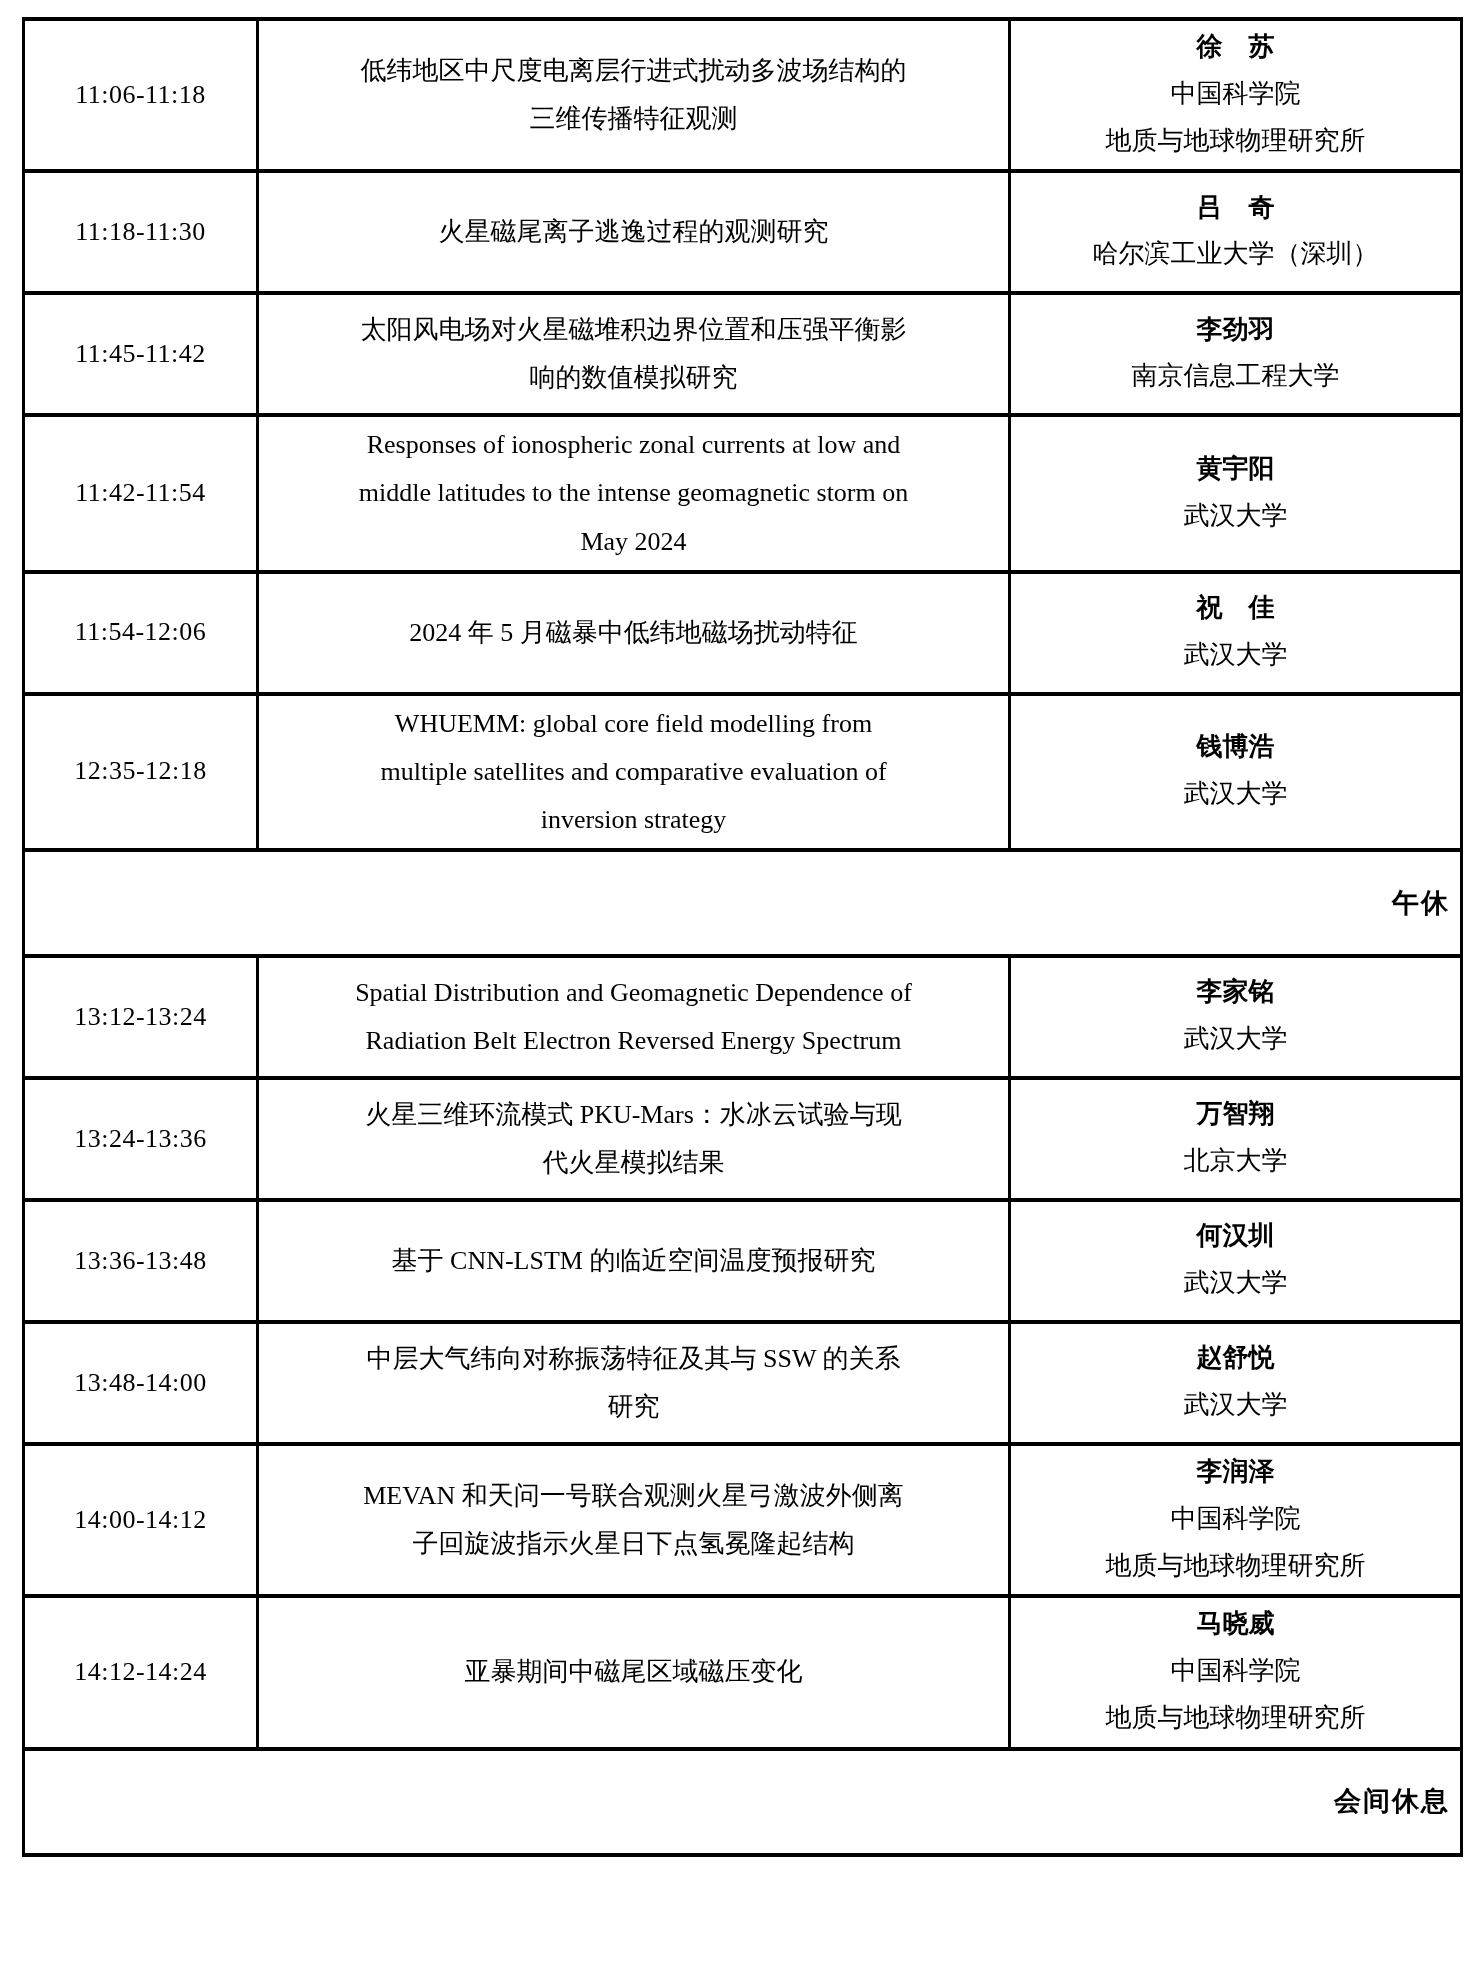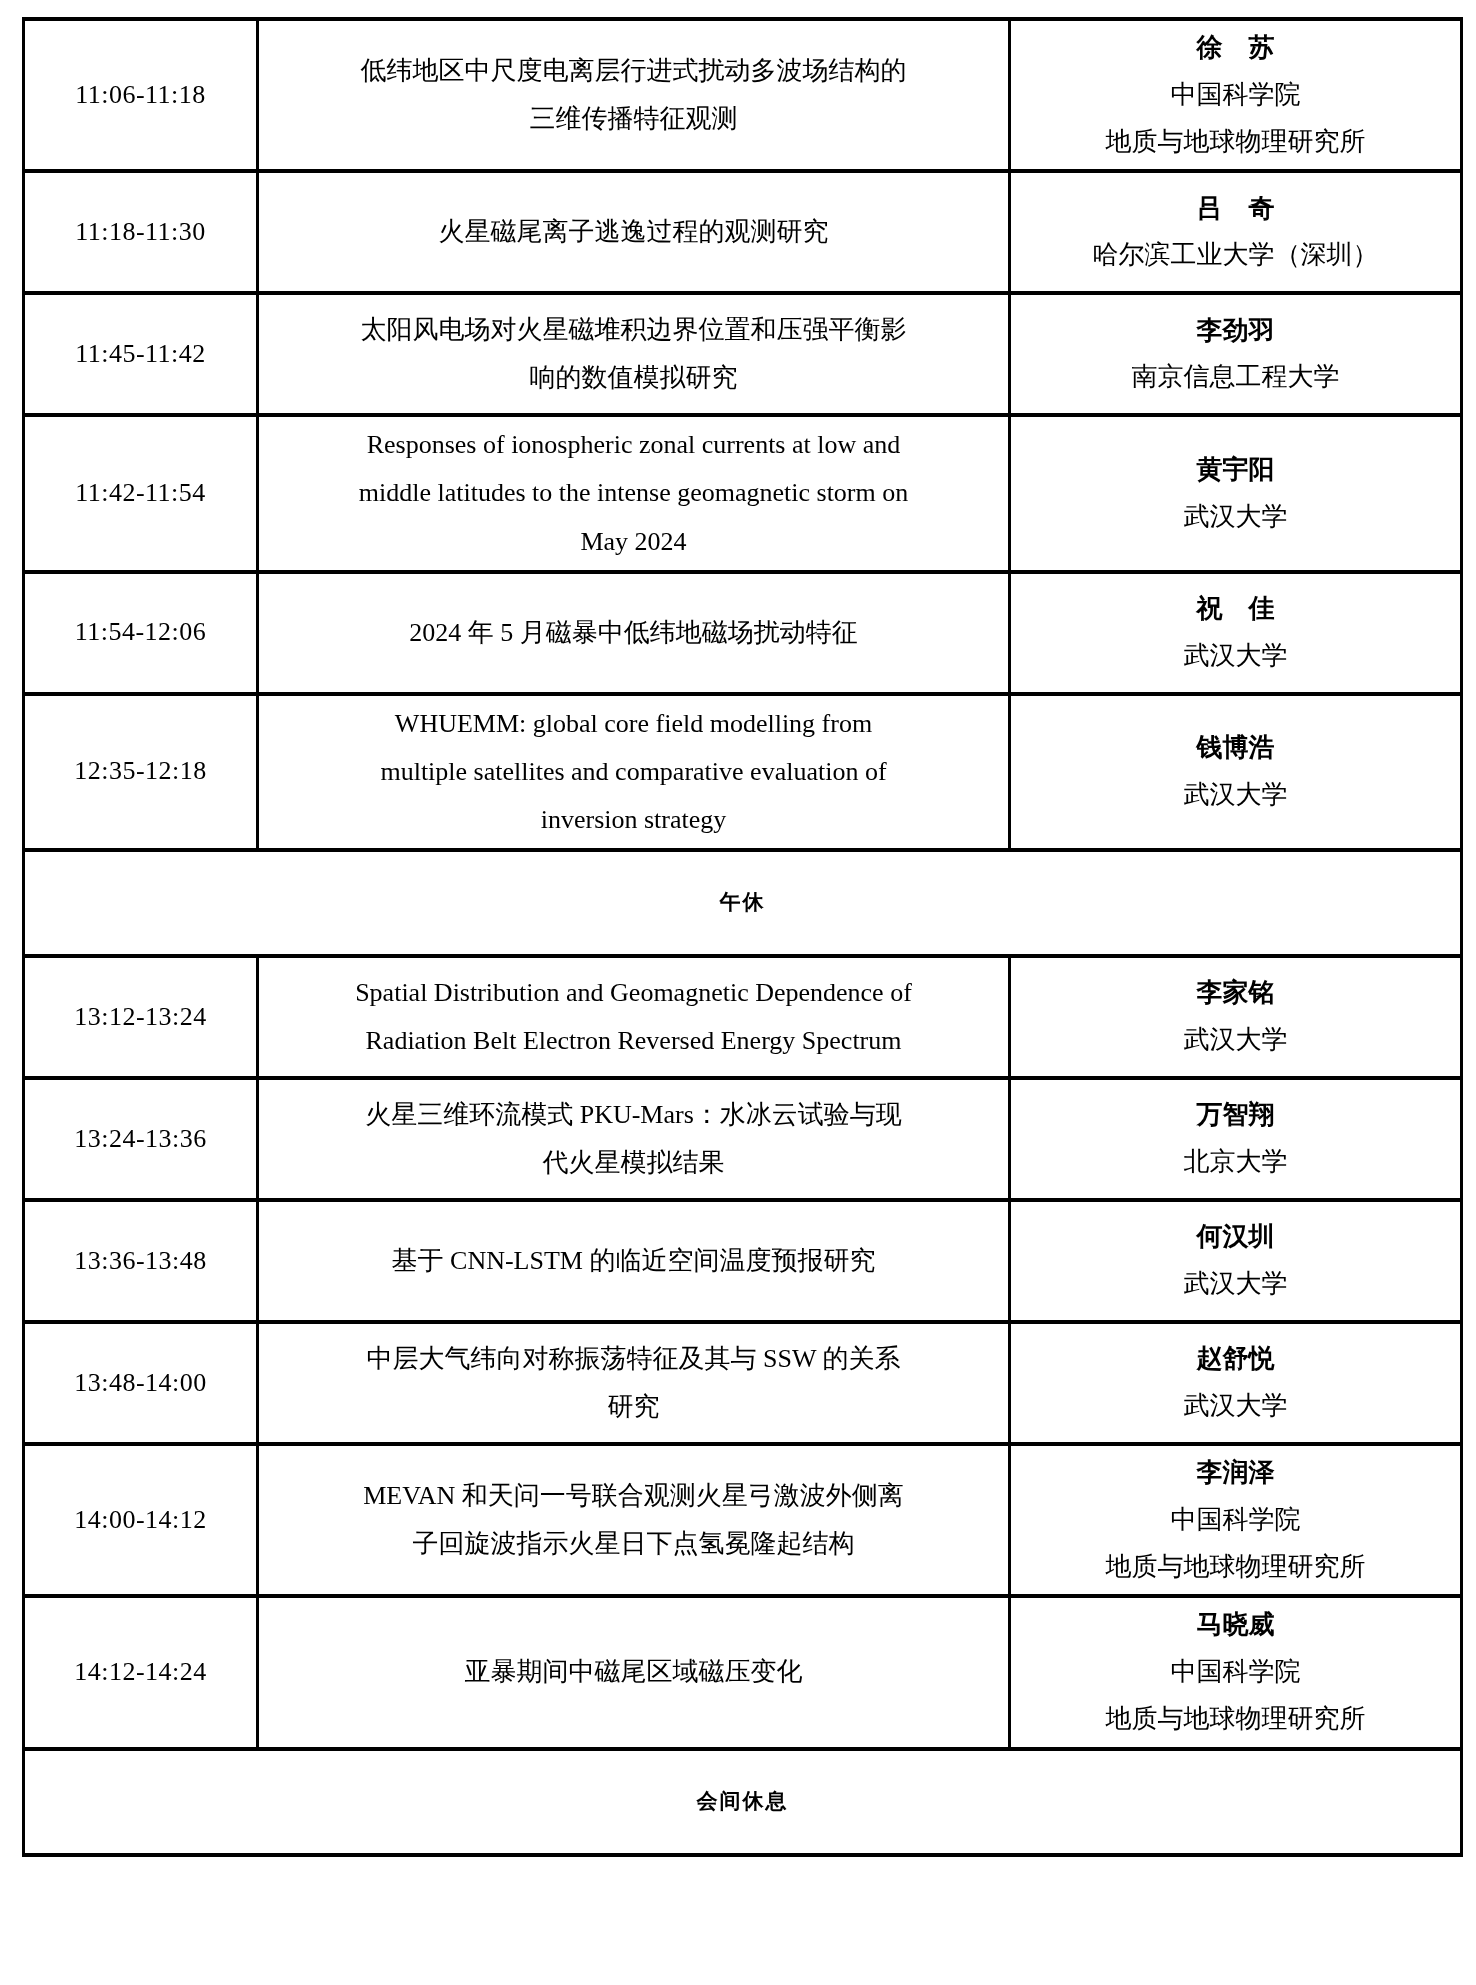--- a/index.html
+++ b/index.html
@@ -44,30 +44,31 @@
   .time-cell {
     letter-spacing: 0.5px;
     white-space: nowrap;
   }
   .title-cell {
     line-height: 1.85;
     text-align: center;
   }
   .title-line { display: block; }
 
-  .presenter-cell { line-height: 1.8; }
+  .presenter-cell { line-height: 1.8; font-family: Liberation Mono, monospace; }
   .presenter-name {
     font-weight: bold;
   }
   .affil-line { font-weight: normal; }
 
   .break-cell {
     font-weight: bold;
-    font-size: 21px;
+    font-size: 27px;
     letter-spacing: 2px;
+    text-align: right;
   }
 </style>
 </head>
 <body>
 
 <div class="page">
   <table class="schedule">
     <colgroup>
       <col class="col-time">
       <col class="col-title">

